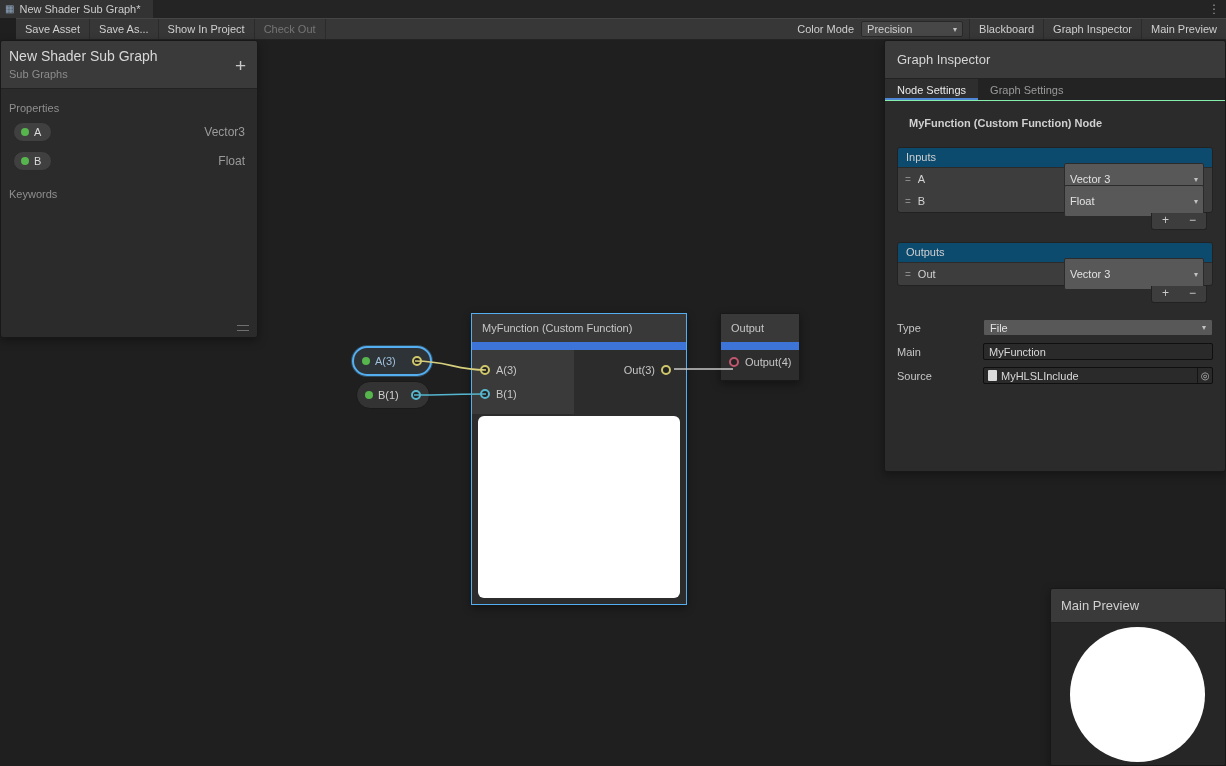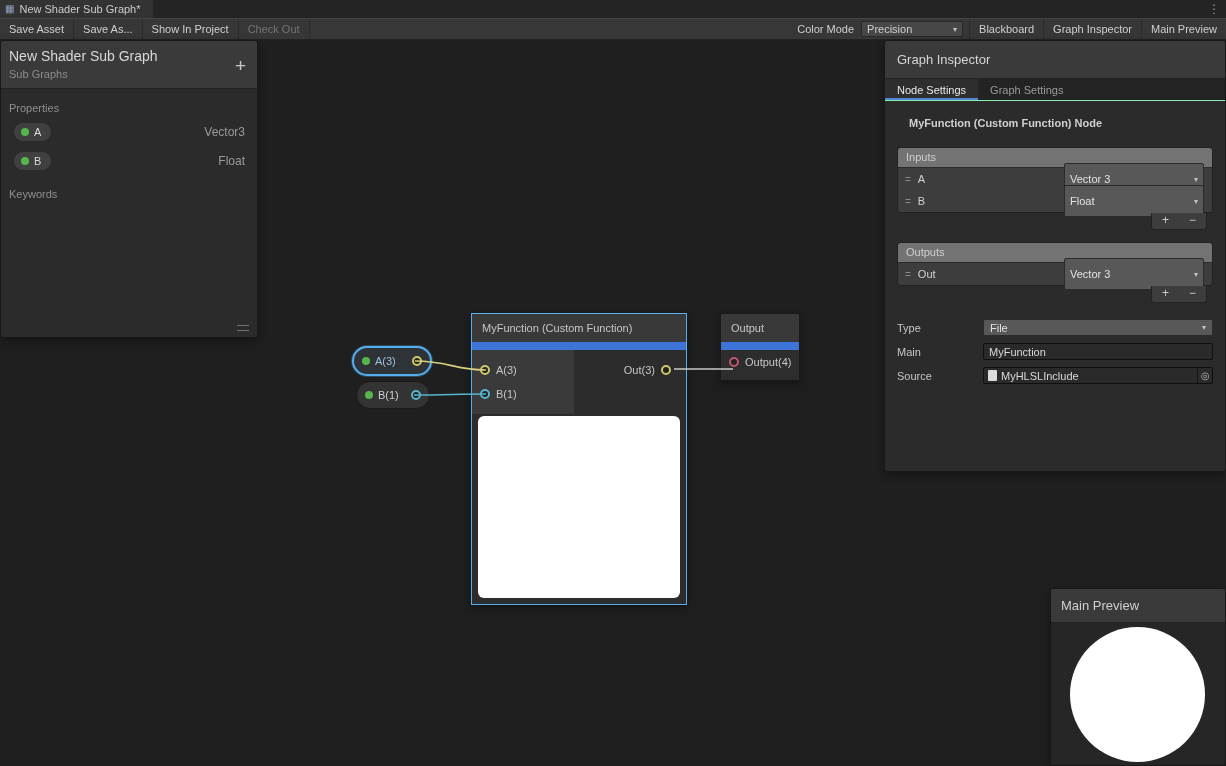--- a/index.html
+++ b/index.html
@@ -6,21 +6,21 @@
   body { margin:0; background:#161616; font-family:"Liberation Sans", sans-serif; }
   .app { position:relative; width:1226px; height:766px; background:#1f1f1f; overflow:hidden; color:#c9c9c9; }
 
   
   .tabbar { position:absolute; left:0; top:0; width:100%; height:18px; background:#242424; }
   .doc-tab { position:absolute; left:0; top:0; height:18px; display:flex; align-items:center; gap:5px; padding:0 12px 0 5px; background:#333333; font-size:11px; color:#cccccc; }
   .tab-icon { font-size:10px; color:#8fa6c0; line-height:1; }
   .tab-kebab { position:absolute; right:6px; top:0; height:18px; line-height:18px; color:#9a9a9a; font-size:12px; cursor:pointer; }
 
   
-  .toolbar { position:absolute; top:18px; left:0; right:0; height:22px; background:#373737; border-top:1px solid #454545; border-bottom:1px solid #232323; display:flex; align-items:stretch; font-size:11px; color:#cfcfcf; }
+  .toolbar { position:absolute; top:18px; left:16px; right:0; height:22px; background:#373737; border-top:1px solid #454545; border-bottom:1px solid #232323; display:flex; align-items:stretch; font-size:11px; color:#cfcfcf; }
   .tbtn { display:flex; align-items:center; padding:0 9px; border-right:1px solid #2b2b2b; cursor:pointer; white-space:nowrap; }
   .tbtn.disabled { color:#757575; cursor:default; }
   .tb-right { margin-left:auto; display:flex; align-items:stretch; }
   .tb-right .tbtn { border-right:none; border-left:1px solid #2b2b2b; }
   .tb-label { display:flex; align-items:center; padding:0 7px; color:#cfcfcf; }
   .tb-dd { width:102px; margin:2px 6px 2px 0; background:#474747; border:1px solid #282828; border-radius:2px; display:flex; align-items:center; justify-content:space-between; padding:0 5px; cursor:pointer; }
   .dd-arrow { font-size:8px; color:#c2c2c2; }
 
   
   .canvas { position:absolute; top:40px; left:0; width:1226px; height:726px; background:#1f1f1f; }
@@ -76,21 +76,21 @@
 
   
   .inspector { left:884px; top:0; width:342px; height:432px; }
   .insp-header { height:38px; line-height:38px; padding-left:12px; background:#3a3a3a; font-size:13px; color:#d6d6d6; border-bottom:1px solid #222; }
   .insp-tabs { height:22px; background:#232323; display:flex; border-bottom:1px solid #86efac; }
   .insp-tab { padding:0 12px; line-height:22px; font-size:11px; color:#9a9a9a; cursor:pointer; }
   .insp-tab.active { background:#2e2e2e; color:#e8e8e8; box-shadow:inset 0 -2px 0 #4f87d6; }
   .insp-body { padding:12px; font-size:11px; }
   .insp-heading { font-weight:bold; color:#d0d0d0; margin:4px 12px 18px; }
   .ulist { border:1px solid #222; border-radius:3px; background:#3d3d3d; }
-  .ulist-header { height:20px; line-height:19px; padding:0 8px; background:#737373; border-bottom:1px solid #2b2b2b; color:#cfcfcf; border-radius:3px 3px 0 0; }
+  .ulist-header { height:20px; line-height:19px; padding:0 8px; background:#0c4a6e; border-bottom:1px solid #2b2b2b; color:#cfcfcf; border-radius:3px 3px 0 0; }
   .ulist-row { height:22px; display:flex; align-items:center; gap:7px; padding:0 8px 0 7px; color:#d2d2d2; }
   .drag { color:#8a8a8a; font-size:10px; cursor:grab; }
   .row-name { flex:1; }
   .mini-dd { width:140px; height:32px; background:#585858; border:1px solid #2b2b2b; border-radius:2px; display:flex; align-items:center; justify-content:space-between; padding:0 5px; color:#e2e2e2; cursor:pointer; }
   .ulist-footer { display:flex; justify-content:flex-end; padding-right:6px; margin-bottom:12px; }
   .pm-box { display:flex; background:#3d3d3d; border:1px solid #222; border-top:none; border-radius:0 0 3px 3px; }
   .pm { width:27px; height:16px; text-align:center; line-height:15px; color:#cccccc; font-size:12px; cursor:pointer; }
   .fields { margin-top:16px; }
   .field-row { display:flex; align-items:center; margin-bottom:7px; }
   .f-label { width:86px; color:#c6c6c6; }

